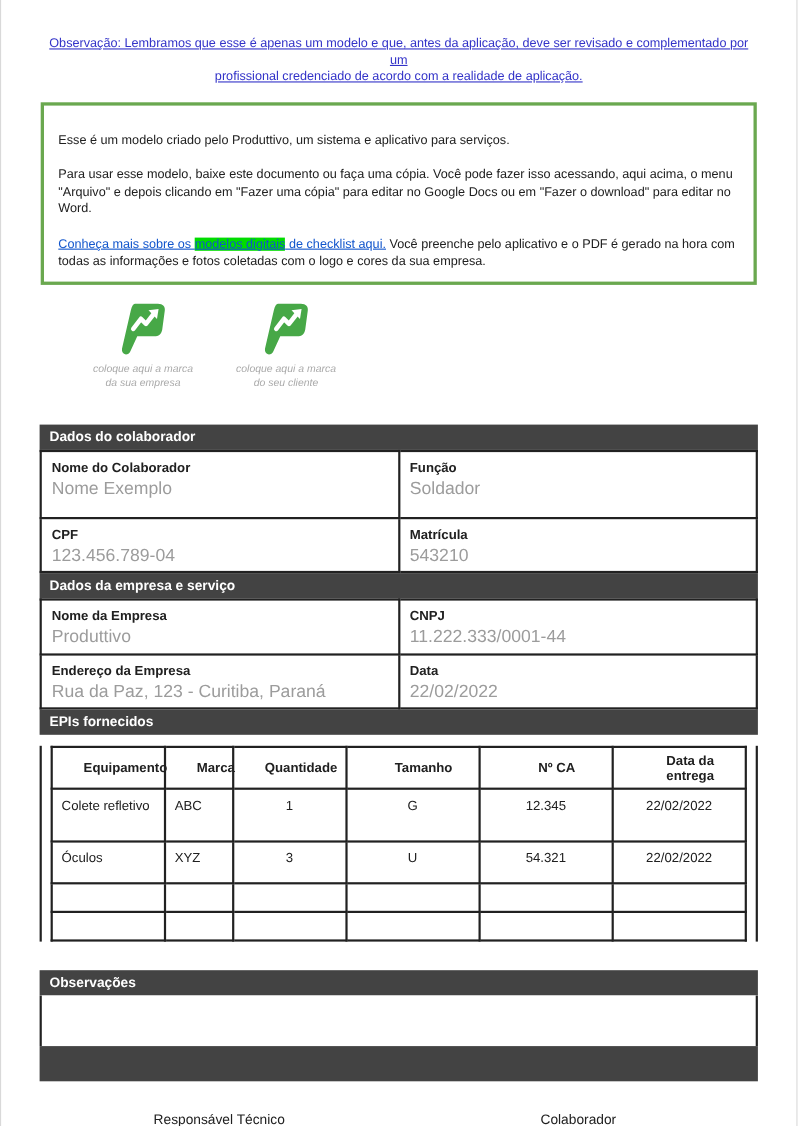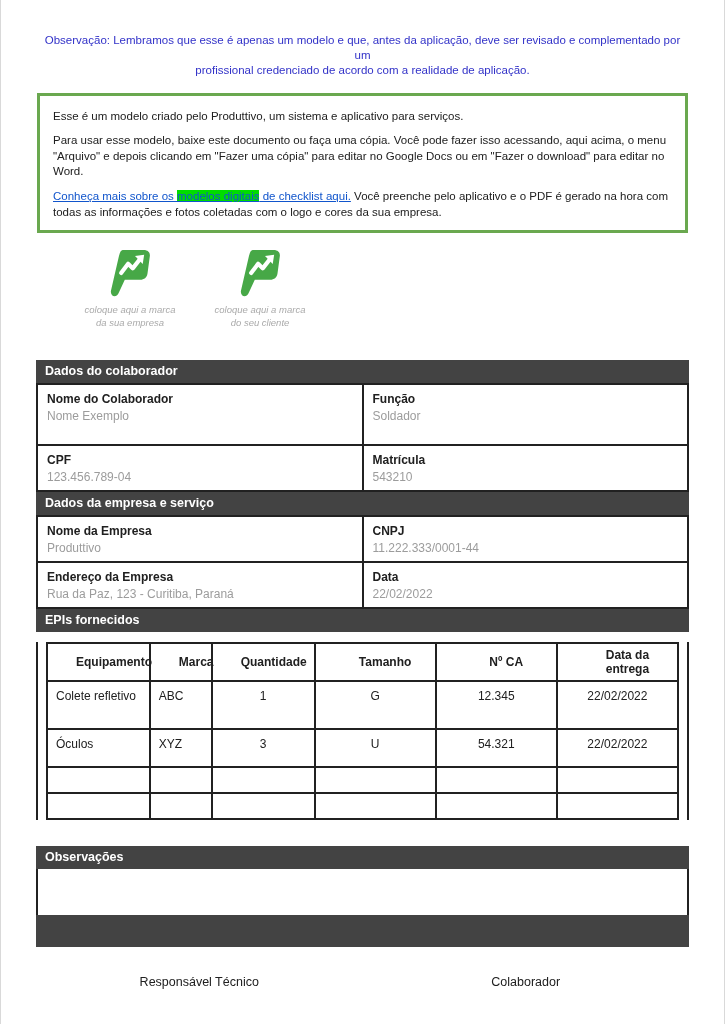--- a/index.html
+++ b/index.html
@@ -13,44 +13,44 @@
     --text-black:#202020;
     --value-gray:#9c9c9c;
     --caption-gray:#aaaaaa;
   }
   *{margin:0;padding:0;box-sizing:border-box;}
   body{background:#ffffff;font-family:"Liberation Sans","DejaVu Sans",sans-serif;color:var(--text-black);}
   .page{width:725px;height:1024px;background:#fff;position:relative;overflow:hidden;
         border-left:1px solid #d9d9d9;border-right:1px solid #d9d9d9;padding-top:33px;}
   
   .note{width:650px;margin:0 auto;text-align:center;color:var(--note-blue);
-        font-size:11.5px;line-height:1.32;}
+        font-size:11.5px;line-height:1.32;text-decoration:underline;}
   
   .intro-box{margin:14px 36px 0;border:3px solid var(--box-green);padding:9px 13px 10px;
              font-size:11.5px;line-height:1.36;color:var(--text-black);}
-  .intro-box p{margin:4px 0 9px;}
+  .intro-box p{margin:16px 0 9px;}
   .intro-box p:last-child{margin-bottom:0;}
   .doc-link{color:var(--link-blue);text-decoration:underline;cursor:pointer;}
   .hl{background:var(--highlight-green);}
   
   .brand-row{margin-top:16px;display:flex;align-items:flex-start;}
   .mark{width:130px;text-align:center;}
   .mark-left{margin-left:64px;}
   .mark-right{margin-right:46px;}
   .mark svg{display:block;margin:0 auto;}
   .mark-caption{margin-top:5px;font-size:9.5px;font-style:italic;color:var(--caption-gray);line-height:1.35;}
   .doc-title{flex:1;text-align:center;font-size:23px;font-weight:bold;margin-top:14px;letter-spacing:.2px;}
   
   .form{margin:30px 35px 0;}
   .bar{background:var(--bar-dark);color:#fff;font-weight:bold;font-size:12.5px;
        height:23px;line-height:23px;padding-left:9px;}
   table.fieldtable{width:100%;border-collapse:collapse;table-layout:fixed;}
   table.fieldtable td{border:2px solid var(--line);vertical-align:top;padding:5px 9px 2px;width:50%;}
   .f-label{font-weight:bold;font-size:12px;line-height:1.5;}
-  .f-value{font-size:12px;color:var(--value-gray);line-height:1.4;}
+  .f-value{font-size:16px;color:var(--value-gray);line-height:1.4;}
   tr.tall td{height:61px;}
   tr.mid td{height:46px;}
   
   .side-borders{border-left:2px solid var(--line);border-right:2px solid var(--line);}
   table.epitable{width:calc(100% - 16px);margin:10px 8px 26px;border-collapse:collapse;table-layout:fixed;}
   table.epitable th,table.epitable td{border:2px solid var(--line);font-size:12px;padding:4px 8px;}
   table.epitable th{font-weight:bold;text-align:center;height:30px;padding-left:28px;}
   table.epitable td{vertical-align:top;padding-top:7px;}
   table.epitable td.c-left{text-align:left;}
   table.epitable td.c-center{text-align:center;}

